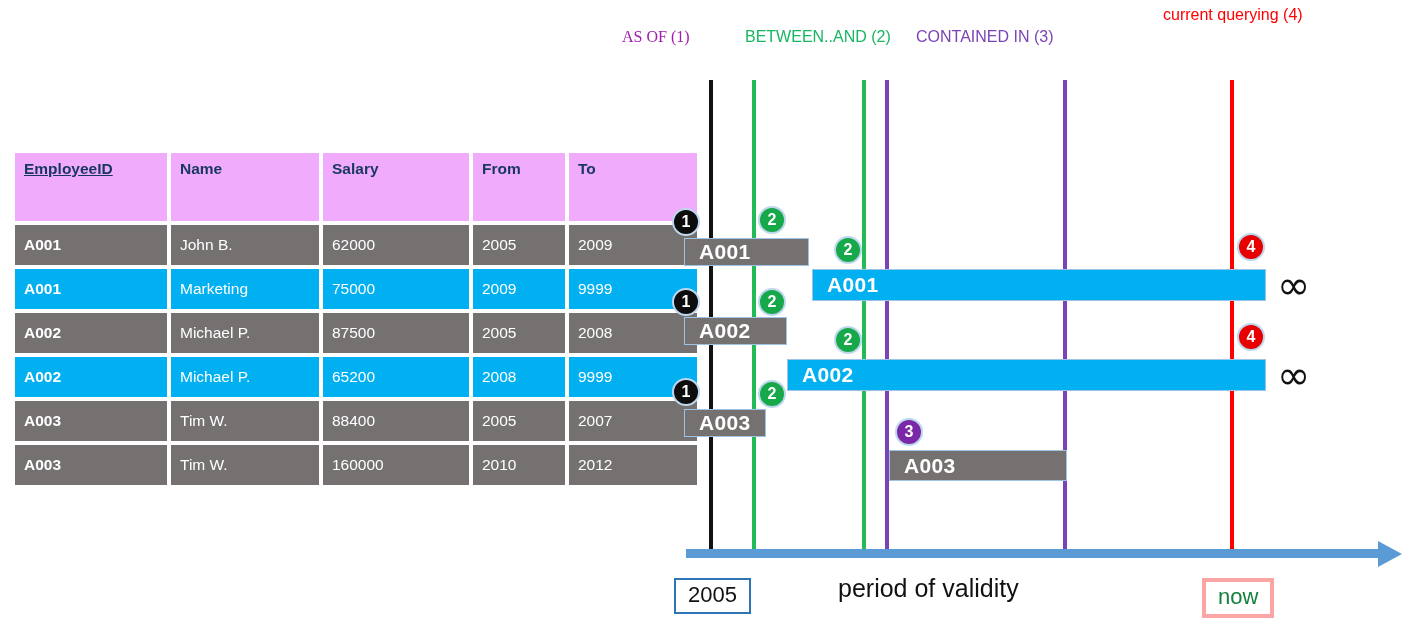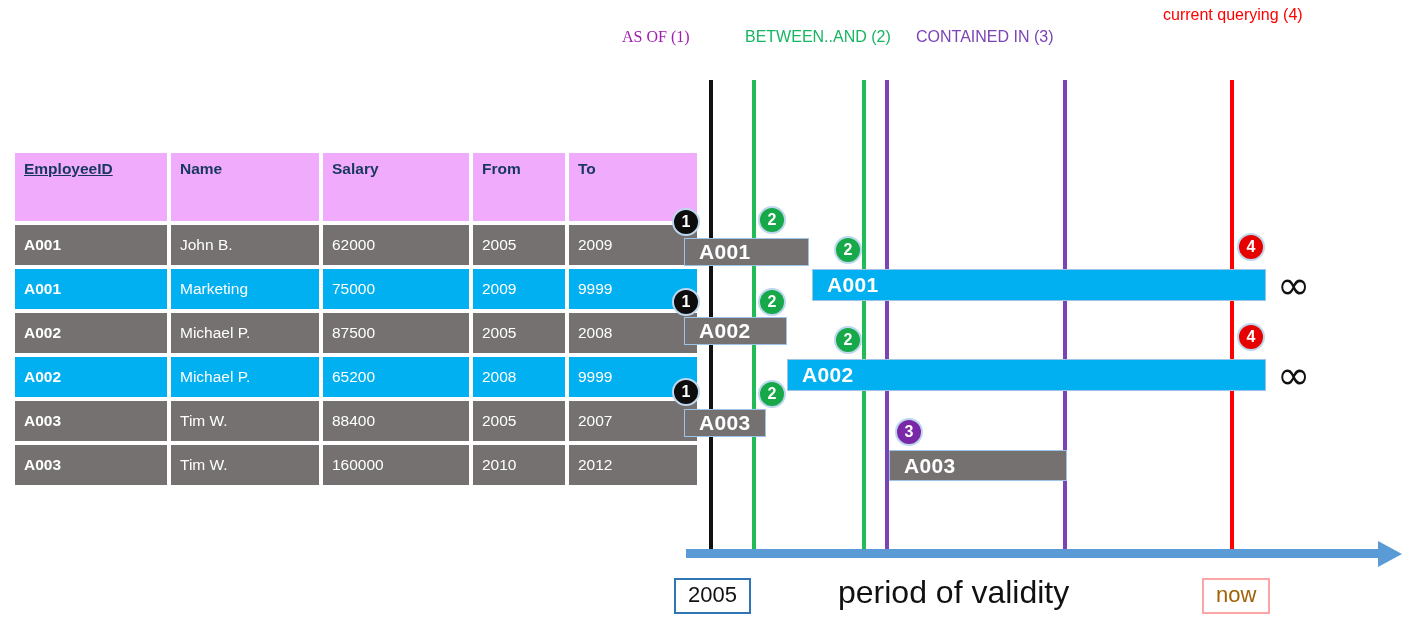--- a/index.html
+++ b/index.html
@@ -155,26 +155,26 @@
     border-left: 24px solid #5b9bd5;
   }
   .axis-box {
     position: absolute;
     box-sizing: border-box;
     font-size: 22px;
     padding: 2px 12px 4px 12px;
     background: #ffffff;
   }
   #axis-2005 { left: 674px; top: 578px; border: 2px solid #2e75b6; color: #111111; }
-  #axis-now  { left: 1202px; top: 578px; border: 2px solid #fca5a5; color: #a16207; }
+  #axis-now  { left: 1202px; top: 578px; border: 4px solid #fca5a5; color: #15803d; }
   #axis-title {
     position: absolute;
     left: 838px;
     top: 574px;
-    font-size: 32px;
+    font-size: 25px;
     color: #111111;
     white-space: nowrap;
   }
 </style>
 </head>
 <body>
 
 <div id="root">
 
   <table id="employee-table">

